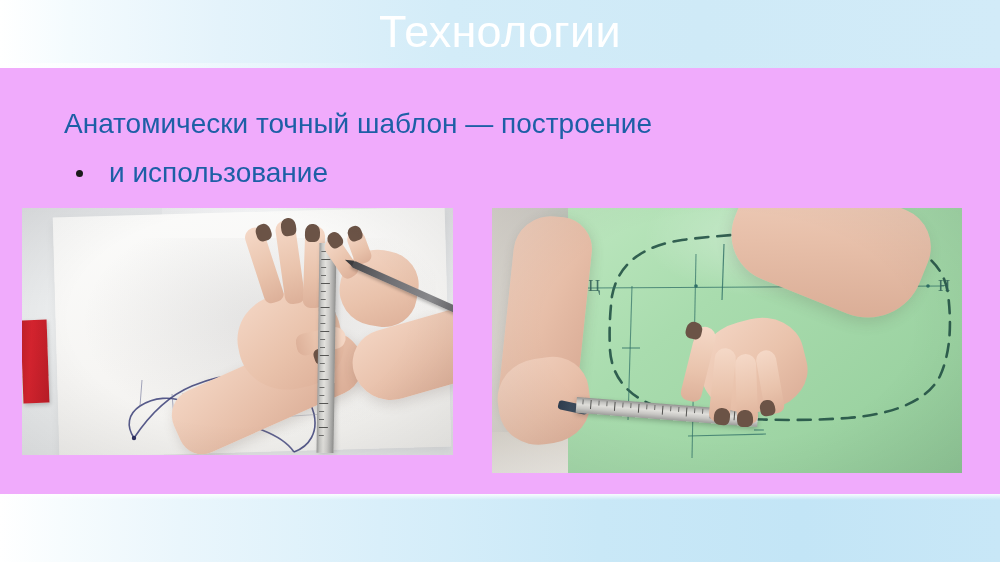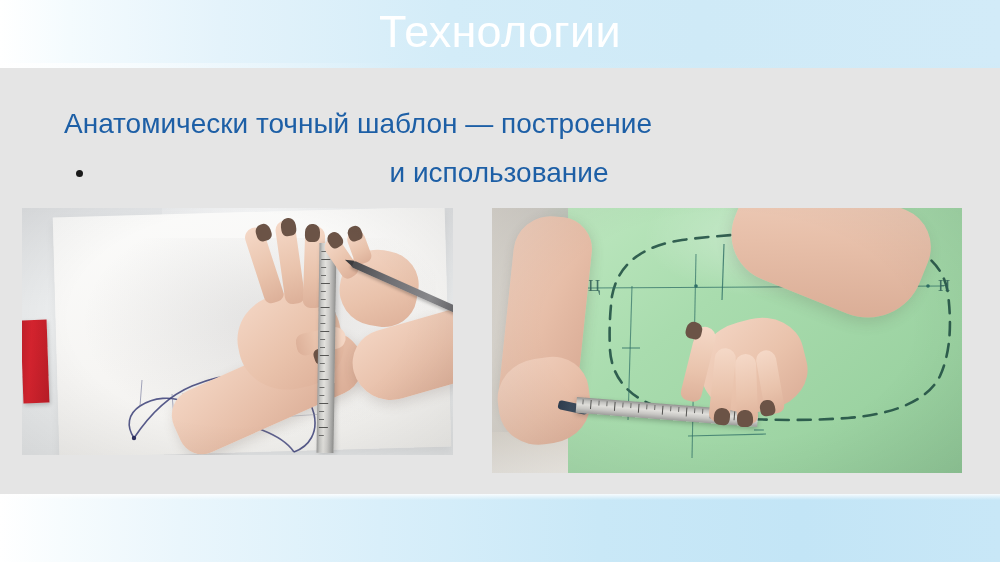--- a/index.html
+++ b/index.html
@@ -11,21 +11,21 @@
     width: 1000px;
     height: 562px;
     overflow: hidden;
     font-family: "Liberation Sans", sans-serif;
     position: relative;
   }
 
   #slide {
     position: absolute;
     inset: 0;
-    background: #e5e5e5;
+    background: #f0abfc;
   }
 
   
   .title-banner {
     position: absolute;
     left: 0; top: 0;
     width: 1000px; height: 68px;
     background: linear-gradient(to right,
         #ffffff 0%,
         #f4fbfe 7%,
@@ -88,21 +88,20 @@
     padding-left: 5px;
   }
   .body-line-2 {
     position: relative;
     font-size: 28px;
     color: #1d5fa6;
     line-height: 40px;
     padding-left: 50px;
     margin-top: 9px;
     white-space: nowrap;
-    text-align: center;
   }
   .bullet-dot {
     position: absolute;
     left: 17px; top: 17px;
     width: 7px; height: 7px;
     border-radius: 50%;
     background: #1a1a1a;
   }
 
   

